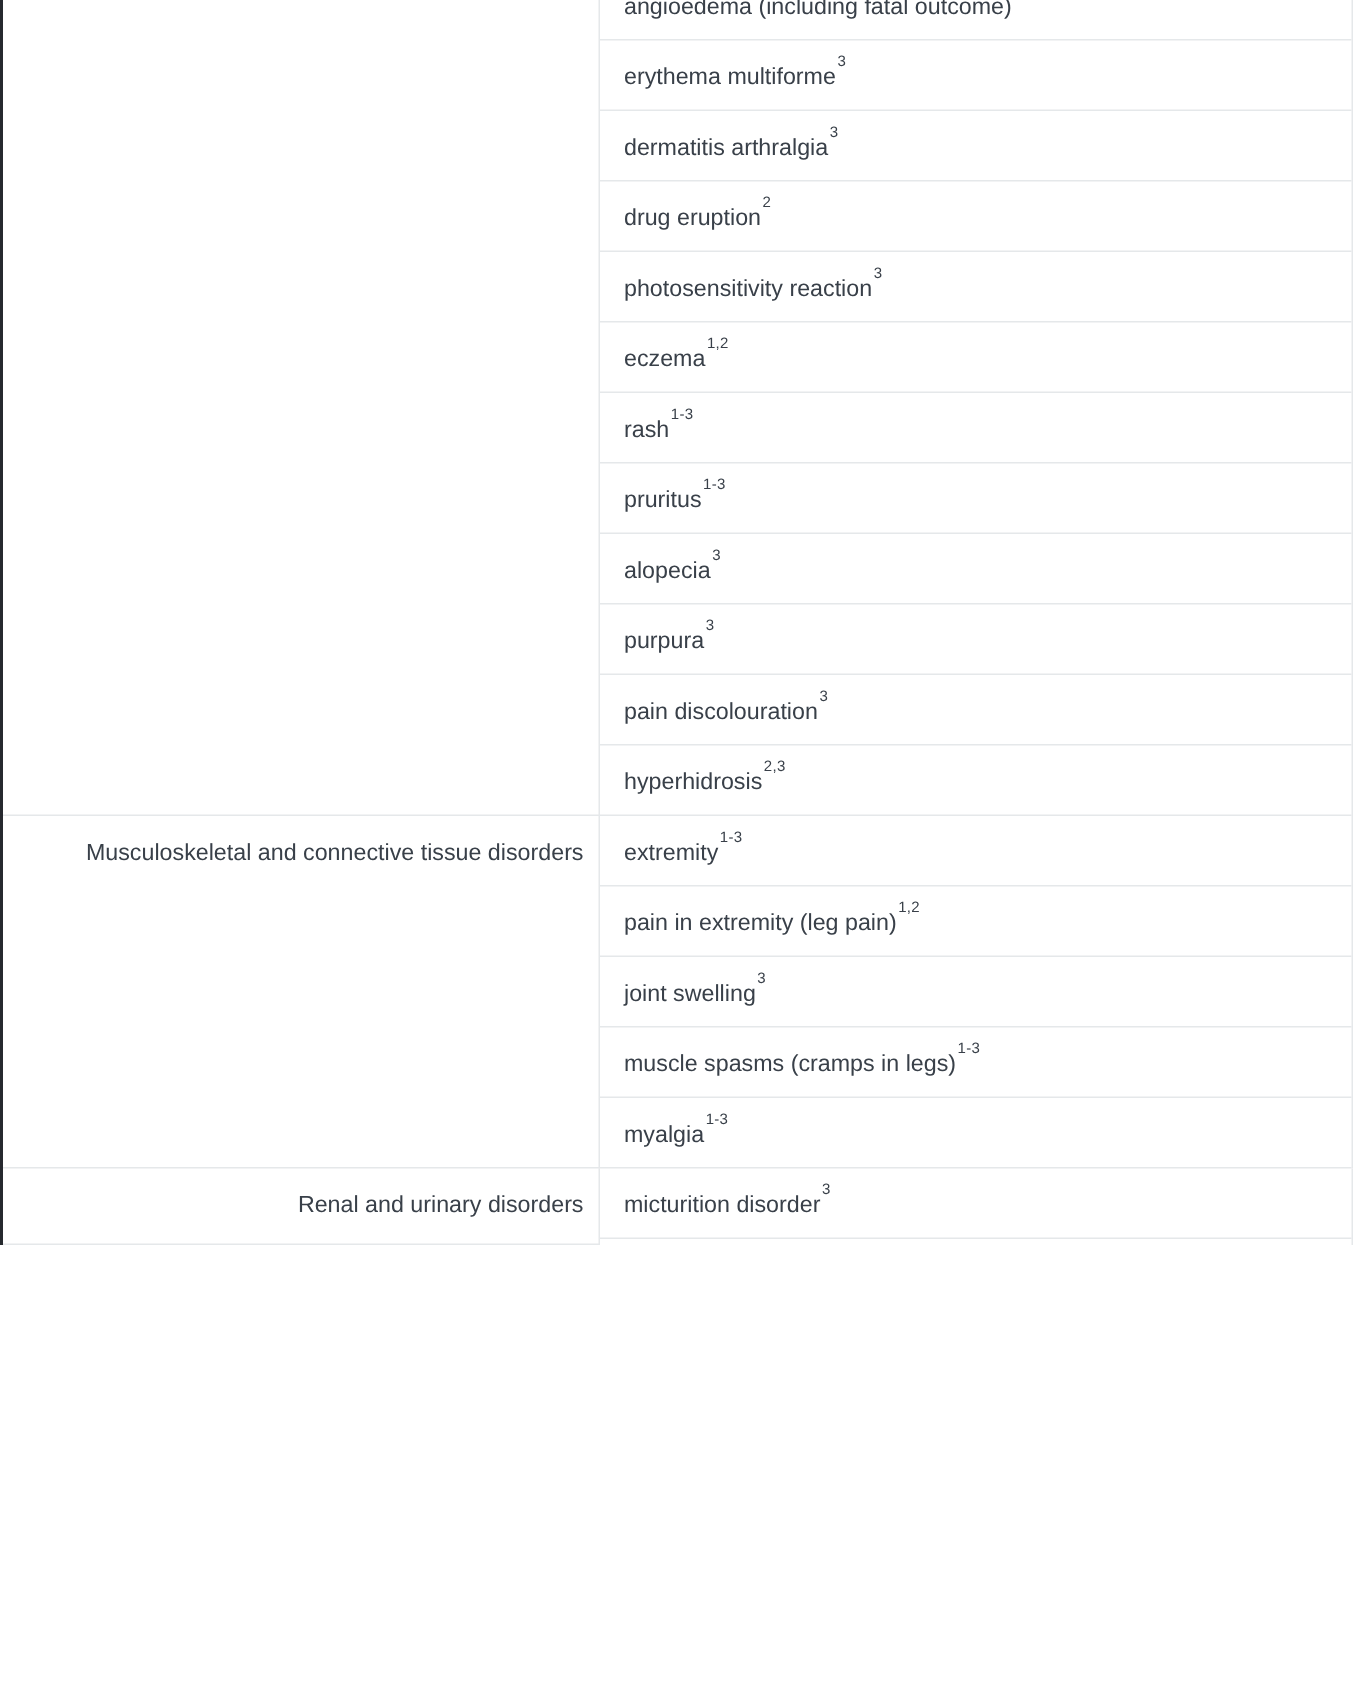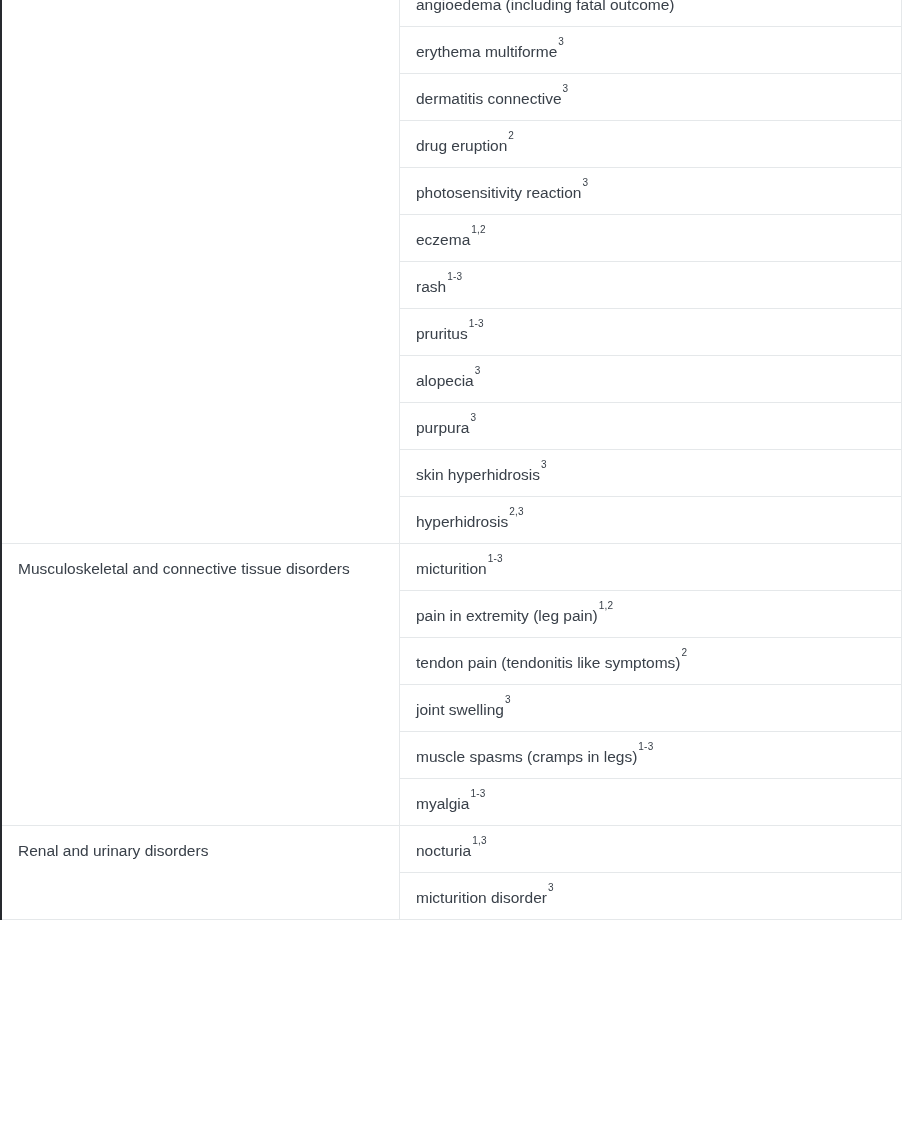--- a/index.html
+++ b/index.html
@@ -24,20 +24,21 @@
   }
   .group { display: flex; align-items: stretch; }
   .cat-cell {
     flex: 0 0 398px;
     width: 398px;
     border-right: 1px solid #e5e8ea;
     border-bottom: 1px solid #e5e8ea;
     padding: 15px 10px 15px 16px;
     font-size: 15.5px;
     line-height: 1.3;
+    text-align: right;
   }
   .rows { flex: 1 1 auto; border-right: 1px solid #e5e8ea; }
   .row {
     height: 47px;
     border-bottom: 1px solid #e5e8ea;
     display: flex;
     align-items: center;
     padding: 3px 16px 0 16px;
     font-size: 15.5px;
   }
@@ -62,21 +63,21 @@
         <span></span>
       </div>
       <div class="rows">
         <div class="row">
             <span class="reaction"><span>angioedema (including fatal outcome)</span><sup class="ref">2,3</sup></span>
           </div>
         <div class="row">
             <span class="reaction"><span>erythema multiforme</span><sup class="ref">3</sup></span>
           </div>
         <div class="row">
-            <span class="reaction"><span>dermatitis connective</span><sup class="ref">3</sup></span>
+            <span class="reaction"><span>dermatitis arthralgia</span><sup class="ref">3</sup></span>
           </div>
         <div class="row">
             <span class="reaction"><span>drug eruption</span><sup class="ref">2</sup></span>
           </div>
         <div class="row">
             <span class="reaction"><span>photosensitivity reaction</span><sup class="ref">3</sup></span>
           </div>
         <div class="row">
             <span class="reaction"><span>eczema</span><sup class="ref">1,2</sup></span>
           </div>
@@ -86,62 +87,56 @@
         <div class="row">
             <span class="reaction"><span>pruritus</span><sup class="ref">1-3</sup></span>
           </div>
         <div class="row">
             <span class="reaction"><span>alopecia</span><sup class="ref">3</sup></span>
           </div>
         <div class="row">
             <span class="reaction"><span>purpura</span><sup class="ref">3</sup></span>
           </div>
         <div class="row">
-            <span class="reaction"><span>skin hyperhidrosis</span><sup class="ref">3</sup></span>
+            <span class="reaction"><span>pain discolouration</span><sup class="ref">3</sup></span>
           </div>
         <div class="row">
             <span class="reaction"><span>hyperhidrosis</span><sup class="ref">2,3</sup></span>
           </div>
       </div>
     </section>
 
     <section class="group">
       <div class="cat-cell">
         <span>Musculoskeletal and connective tissue disorders</span>
       </div>
       <div class="rows">
         <div class="row">
-            <span class="reaction"><span>micturition</span><sup class="ref">1-3</sup></span>
+            <span class="reaction"><span>extremity</span><sup class="ref">1-3</sup></span>
           </div>
         <div class="row">
             <span class="reaction"><span>pain in extremity (leg pain)</span><sup class="ref">1,2</sup></span>
-          </div>
-        <div class="row">
-            <span class="reaction"><span>tendon pain (tendonitis like symptoms)</span><sup class="ref">2</sup></span>
           </div>
         <div class="row">
             <span class="reaction"><span>joint swelling</span><sup class="ref">3</sup></span>
           </div>
         <div class="row">
             <span class="reaction"><span>muscle spasms (cramps in legs)</span><sup class="ref">1-3</sup></span>
           </div>
         <div class="row">
             <span class="reaction"><span>myalgia</span><sup class="ref">1-3</sup></span>
           </div>
       </div>
     </section>
 
     <section class="group">
       <div class="cat-cell">
         <span>Renal and urinary disorders</span>
       </div>
       <div class="rows">
         <div class="row">
-            <span class="reaction"><span>nocturia</span><sup class="ref">1,3</sup></span>
-          </div>
-        <div class="row">
             <span class="reaction"><span>micturition disorder</span><sup class="ref">3</sup></span>
           </div>
       </div>
     </section>
 
   </div>
 </div>
 
 </body></html>

